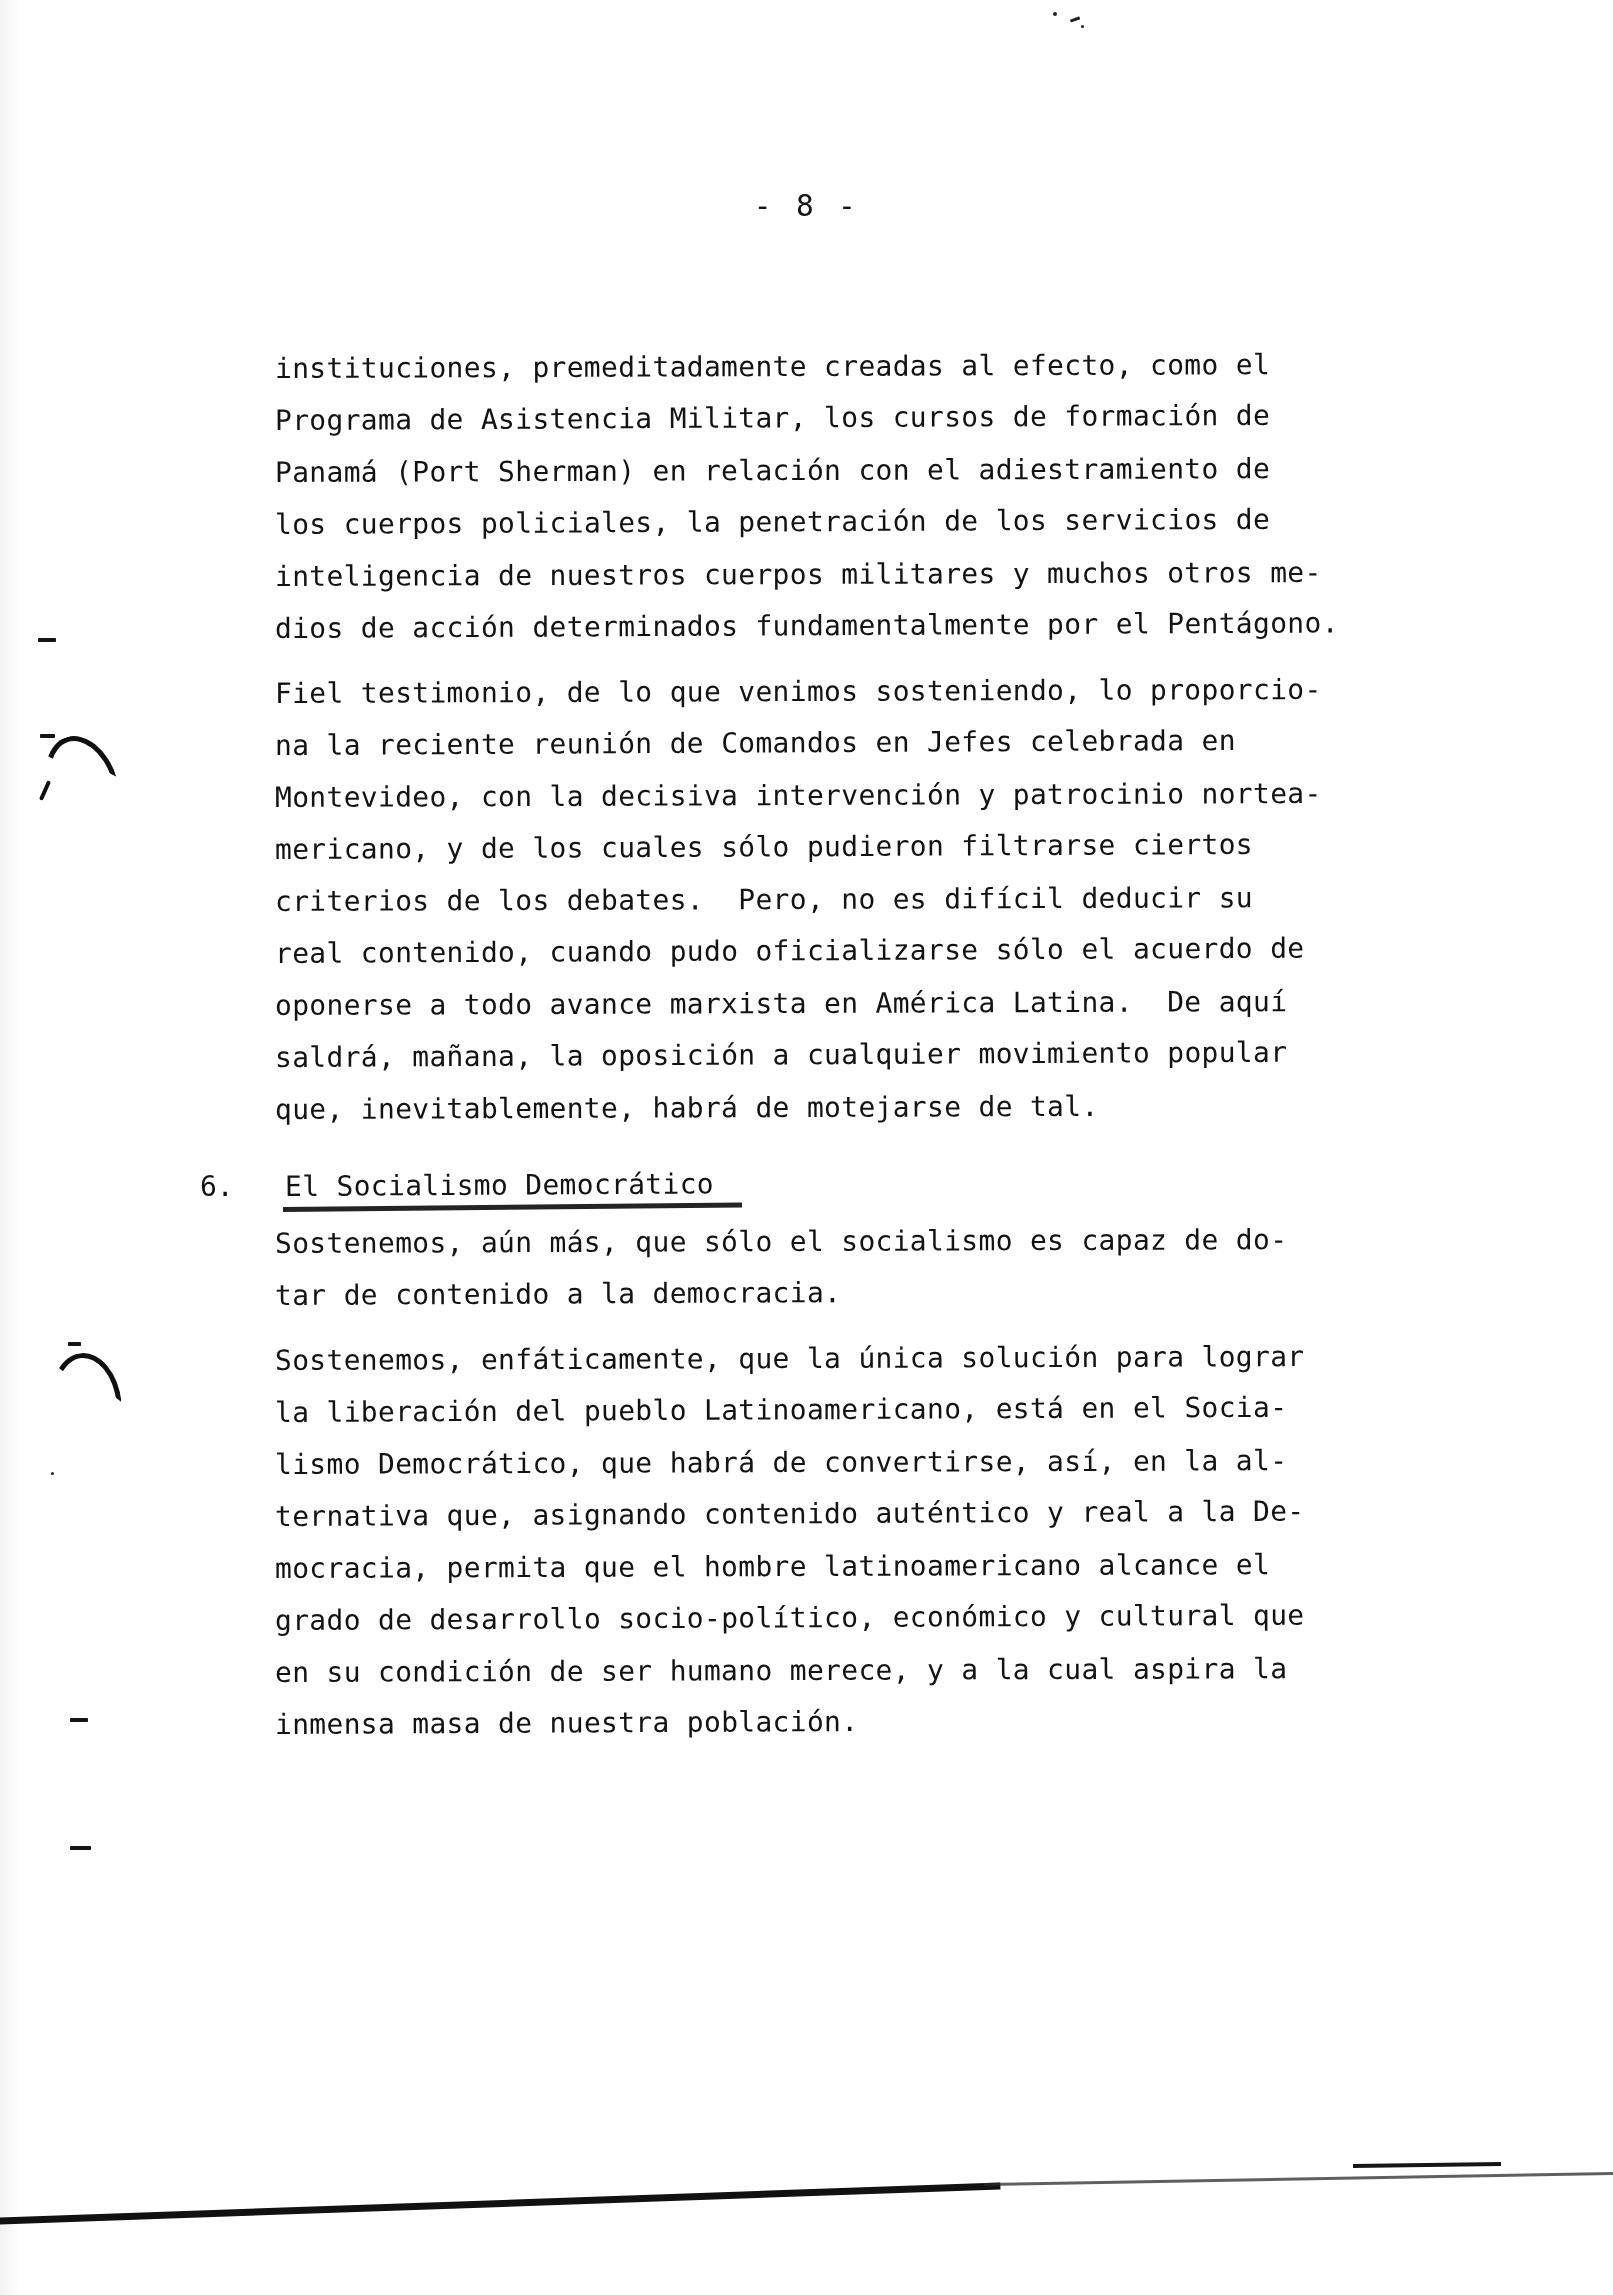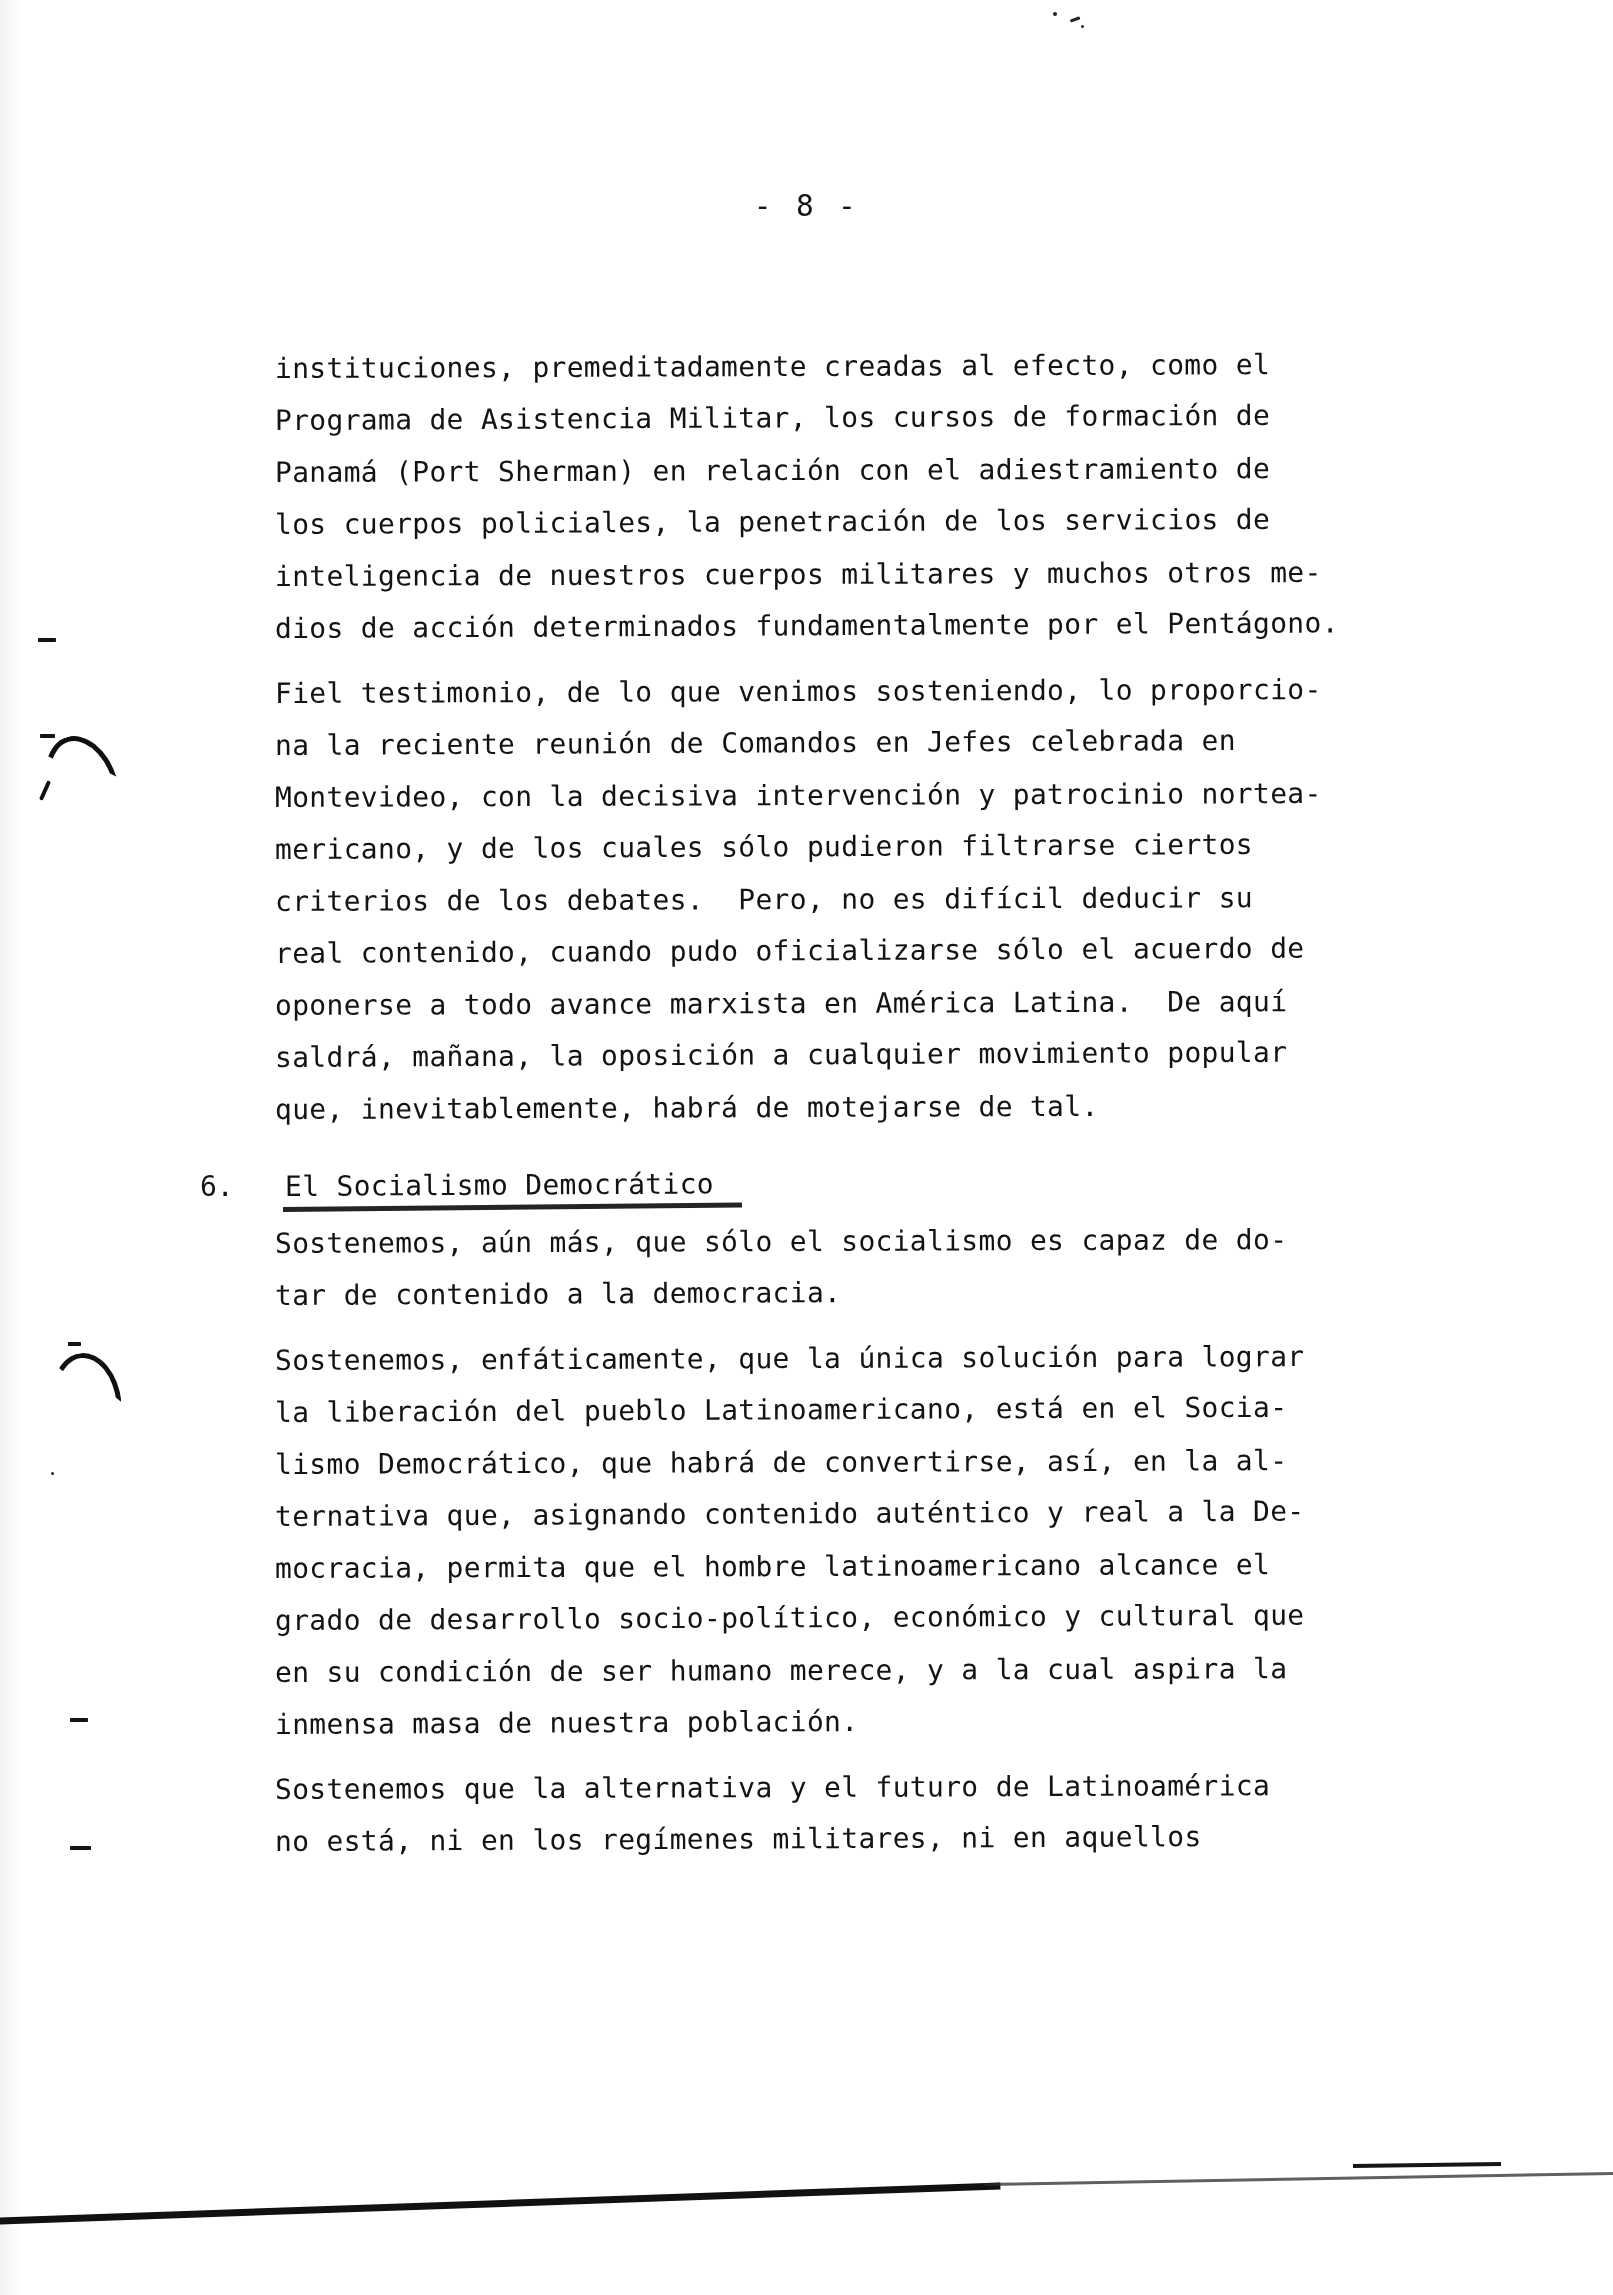--- a/index.html
+++ b/index.html
@@ -252,24 +252,20 @@
       <span class="line">Sostenemos, enfáticamente, que la única solución para lograr</span>
       <span class="line">la liberación del pueblo Latinoamericano, está en el Socia-</span>
       <span class="line">lismo Democrático, que habrá de convertirse, así, en la al-</span>
       <span class="line">ternativa que, asignando contenido auténtico y real a la De-</span>
       <span class="line">mocracia, permita que el hombre latinoamericano alcance el</span>
       <span class="line">grado de desarrollo socio-político, económico y cultural que</span>
       <span class="line">en su condición de ser humano merece, y a la cual aspira la</span>
       <span class="line">inmensa masa de nuestra población.</span>
     </p>
 
-    <p class="para">
-      <span class="line">Sostenemos que la alternativa y el futuro de Latinoamérica</span>
-      <span class="line">no está, ni en los regímenes militares, ni en aquellos</span>
-    </p>
 
   </div>
 
   <span class="scan-line-a"></span>
   <span class="scan-line-b"></span>
   <span class="scan-line-c"></span>
 
 </div>
 
 

